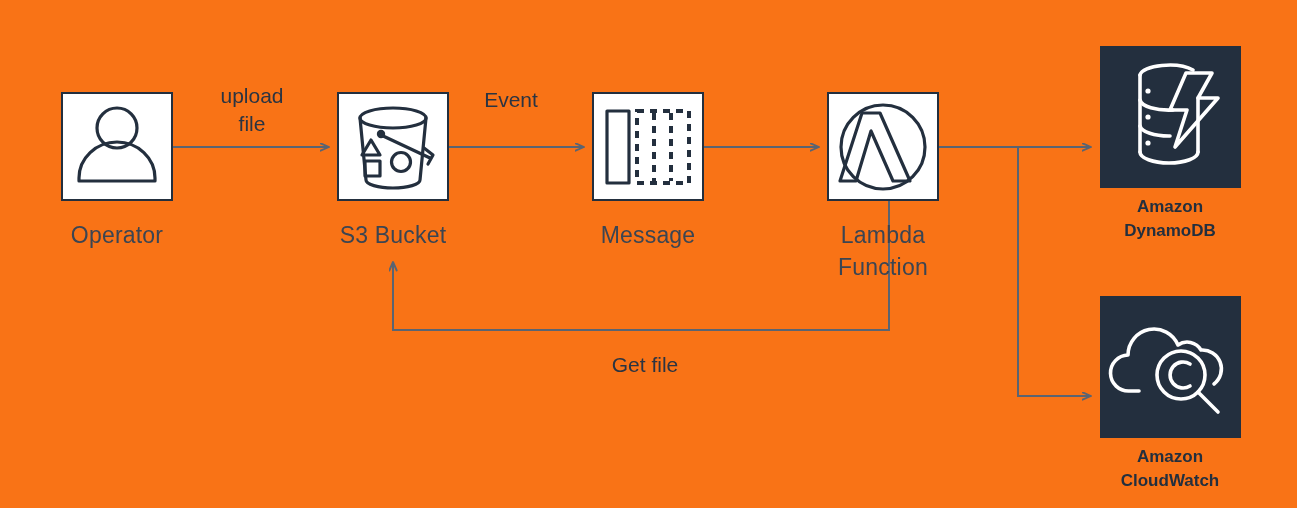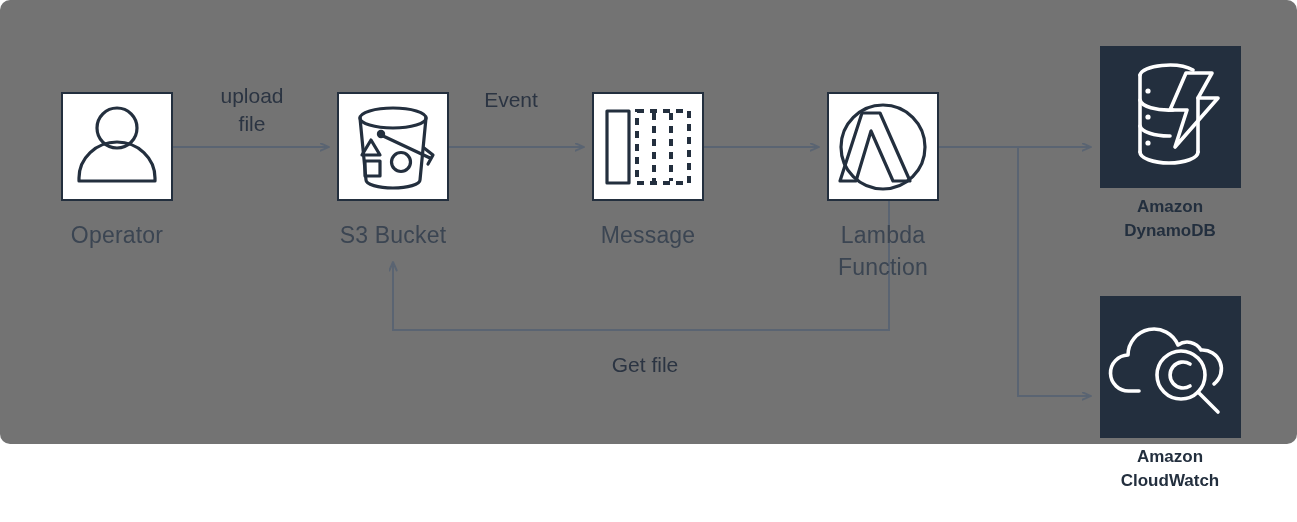--- a/index.html
+++ b/index.html
@@ -7,23 +7,22 @@
     margin: 0; padding: 0;
     background: #ffffff;
   }
   body {
     width: 1297px; height: 522px;
     font-family: "Liberation Sans", sans-serif;
     overflow: hidden;
   }
   #stage {
     position: relative;
-    width: 1297px; height: 444px;
-    background: #737373;
-    border-radius: 10px;
+    width: 1297px; height: 508px;
+    background: #f97316;
   }
   svg#diagram { display: block; width: 1297px; height: 522px; }
 
   .node-label {
     font-family: "Liberation Sans", sans-serif;
     font-size: 23px;
     fill: #3b4552;
     font-weight: 300;
     letter-spacing: 0.2px;
   }

